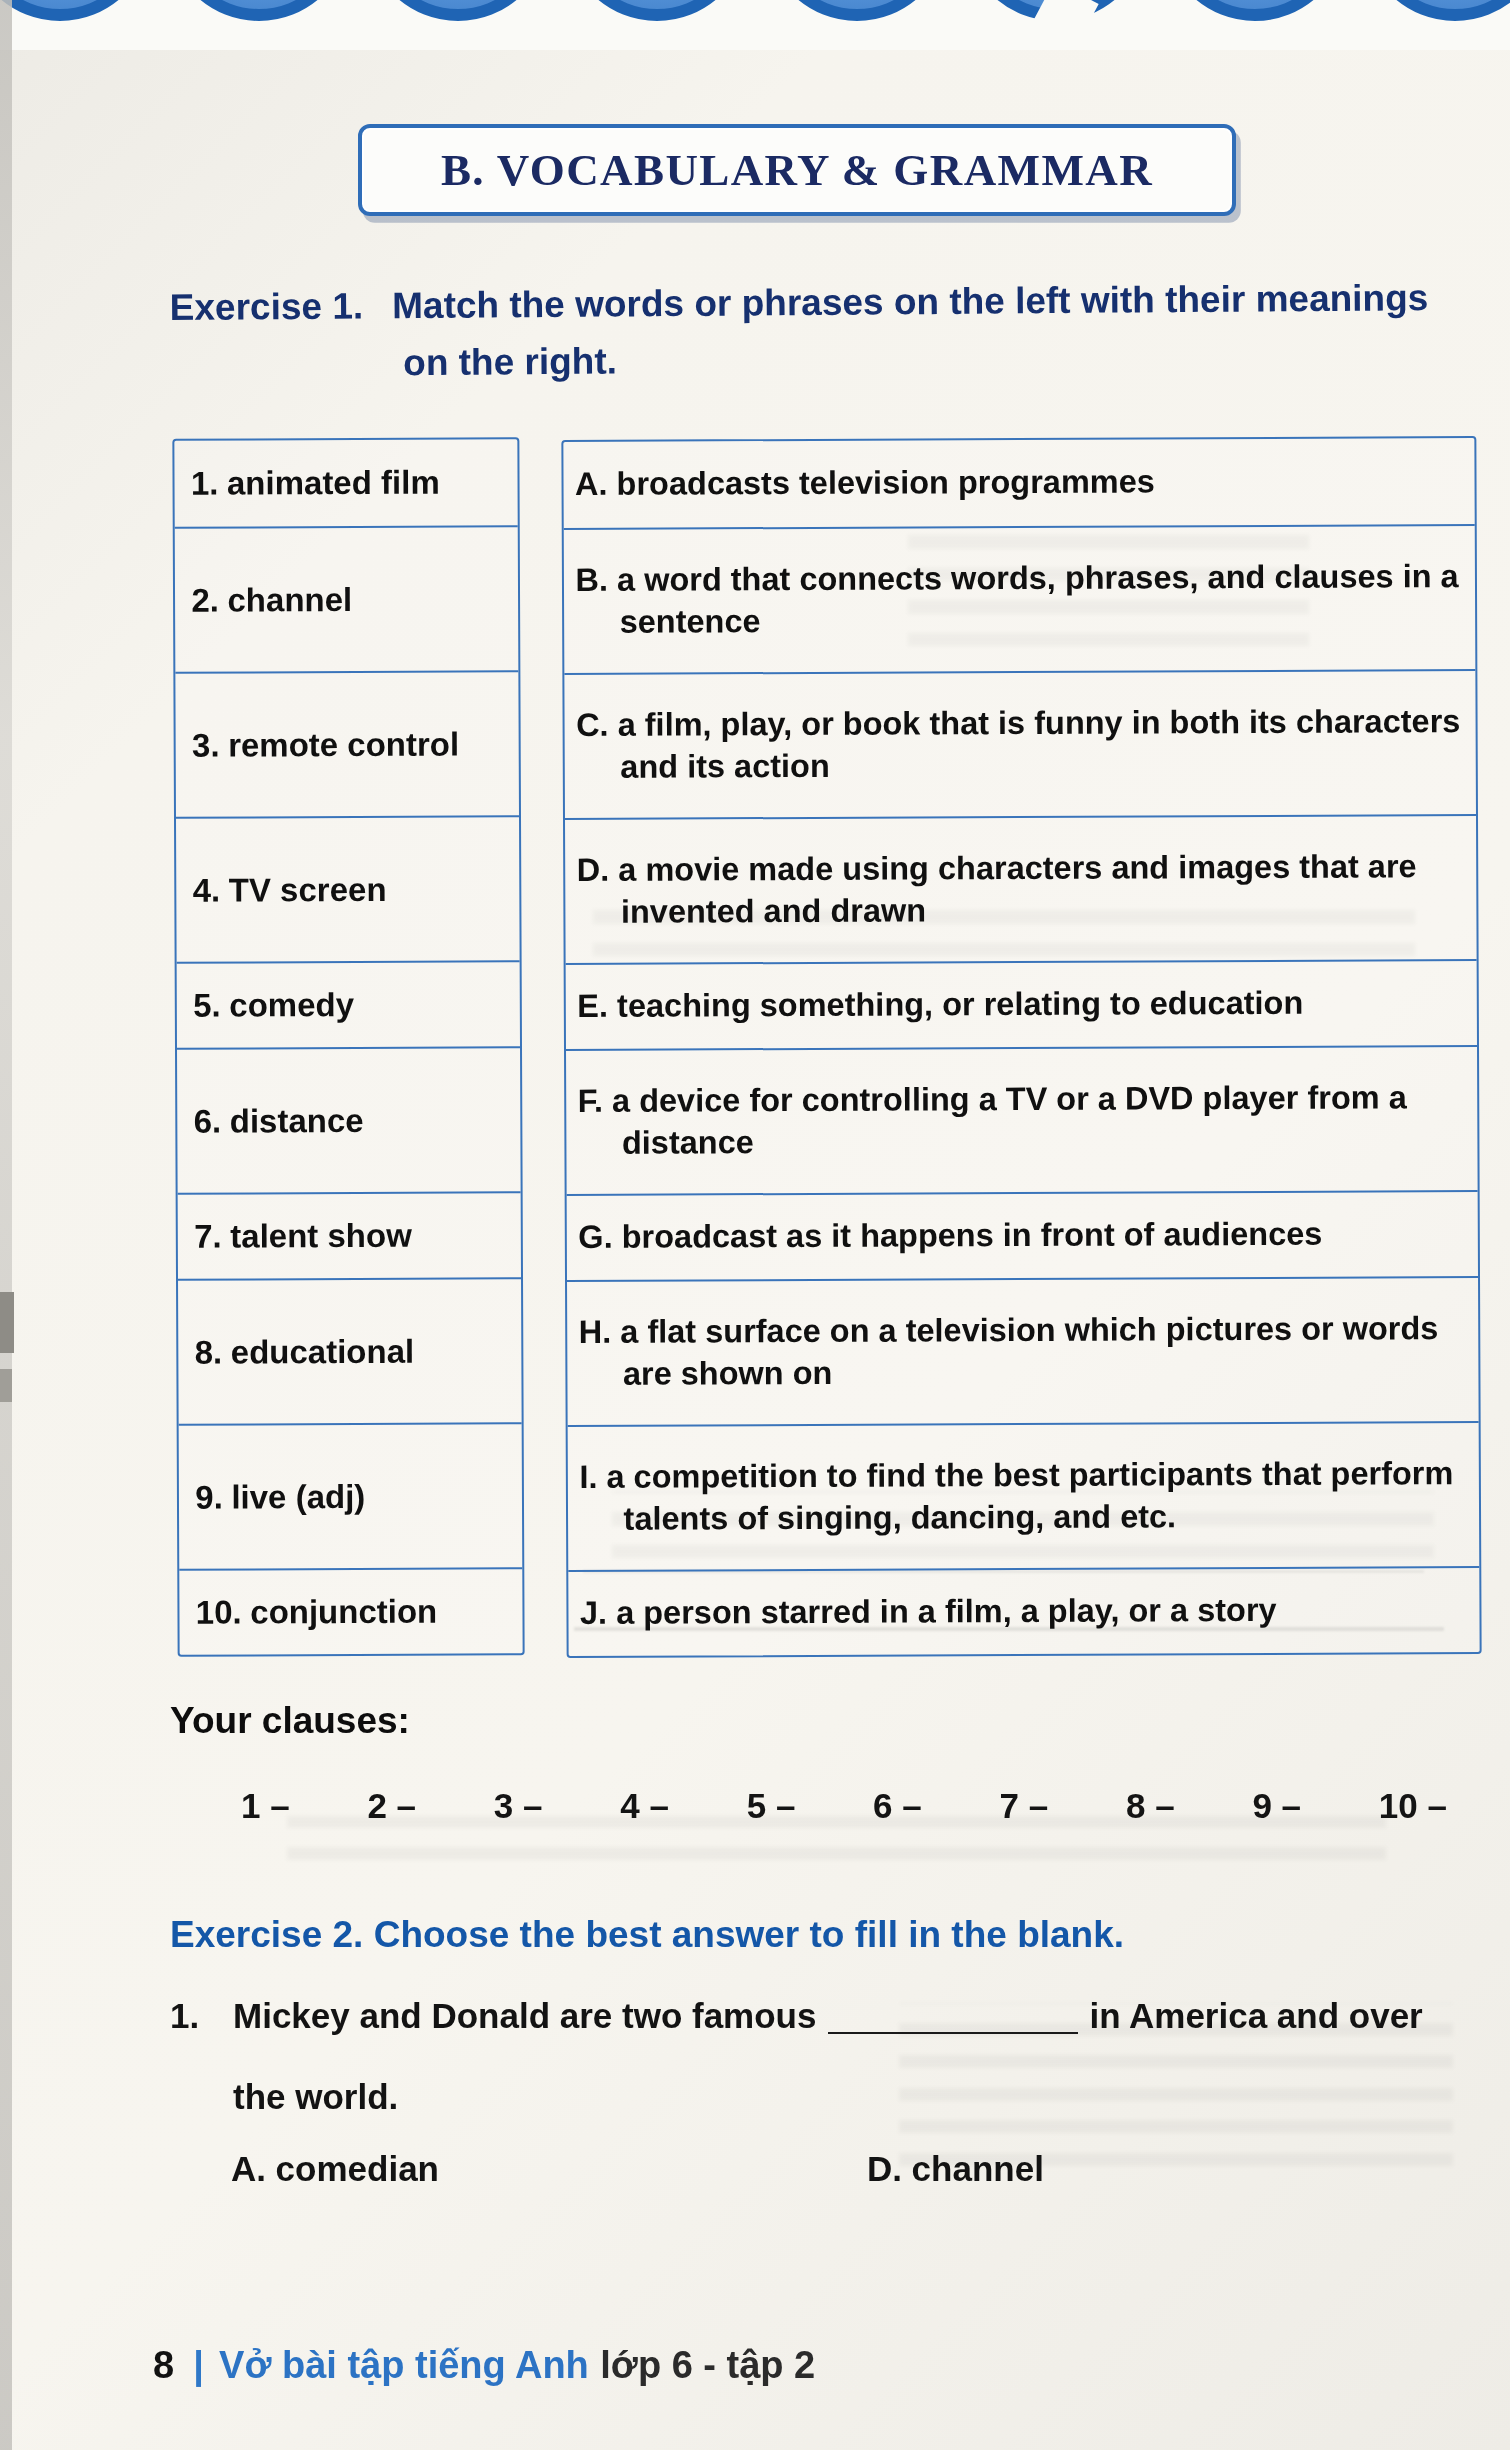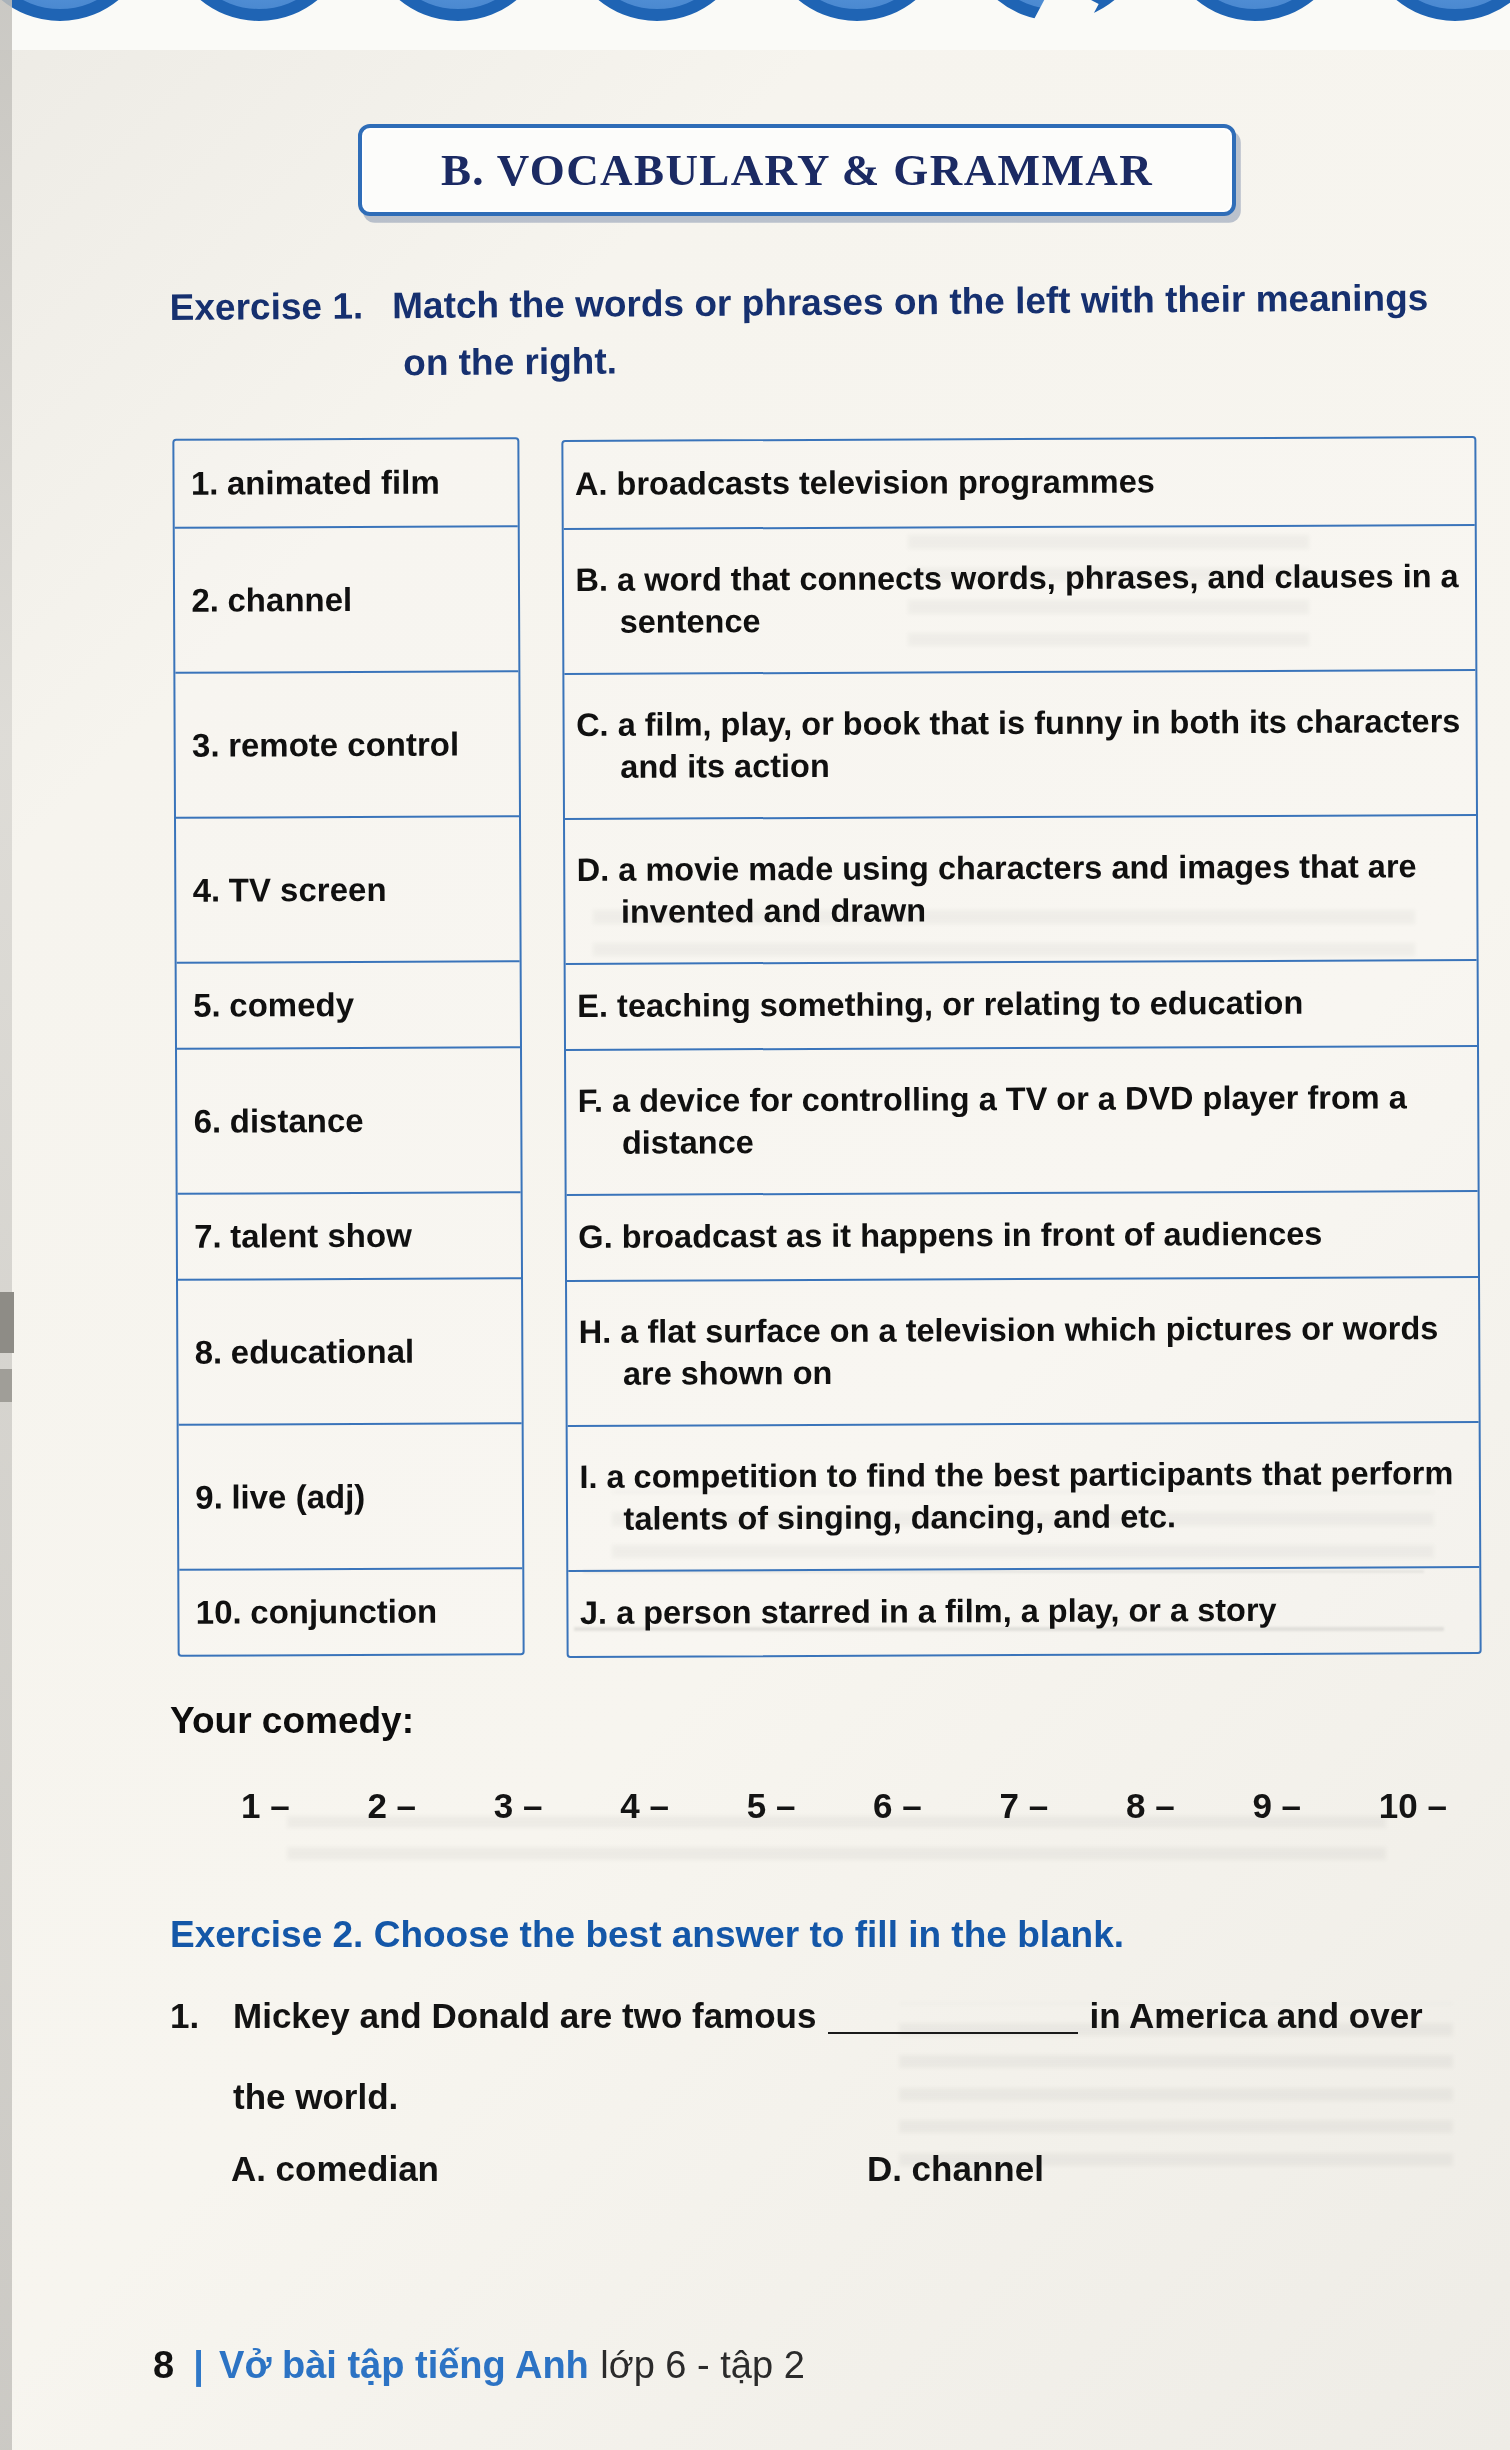--- a/index.html
+++ b/index.html
@@ -72,21 +72,21 @@
   .q-line2{margin-top:41px;padding-left:63px;}
   .options{position:absolute;left:231px;top:2149px;width:1248px;display:grid;
     grid-template-columns:636px 1fr;row-gap:46px;font-size:35px;font-weight:600;color:#131313;}
   .opt-label{margin-right:9.6px;}
 
   
   .footer{position:absolute;left:153px;top:2344px;font-size:38px;}
   .footer .pg{font-weight:bold;color:#111;margin-right:19px;}
   .footer .sep{color:#2f78c8;margin-right:15.3px;font-weight:600;}
   .footer .blue{color:#2c73c4;font-weight:600;}
-  .footer .dark{color:#2b2b2b;font-weight:400;margin-left:11.5px;margin-top:28px;}
+  .footer .dark{color:#2b2b2b;font-weight:700;margin-left:11.5px;margin-top:28px;}
 </style>
 </head>
 <body>
 
 <div class="page">
 
   <div class="top-border">
     <div class="circles">
       <div class="circle"></div>
       <div class="circle"></div>
@@ -190,21 +190,21 @@
         <div class="meaning"><span class="letter">H.</span> <span>a flat surface on a television which pictures or words are shown on</span></div>
       </div>
     <div class="cell h2">
         <div class="meaning"><span class="letter">I.</span> <span>a competition to find the best participants that perform talents of singing, dancing, and etc.</span></div>
       </div>
     <div class="cell h1">
         <div class="meaning"><span class="letter">J.</span> <span>a person starred in a film, a play, or a story</span></div>
       </div>
   </div>
 
-  <div class="your-answer">Your comedy:</div>
+  <div class="your-answer">Your clauses:</div>
   <div class="answer-row">
     <span>1 –</span>
     <span>2 –</span>
     <span>3 –</span>
     <span>4 –</span>
     <span>5 –</span>
     <span>6 –</span>
     <span>7 –</span>
     <span>8 –</span>
     <span>9 –</span>

